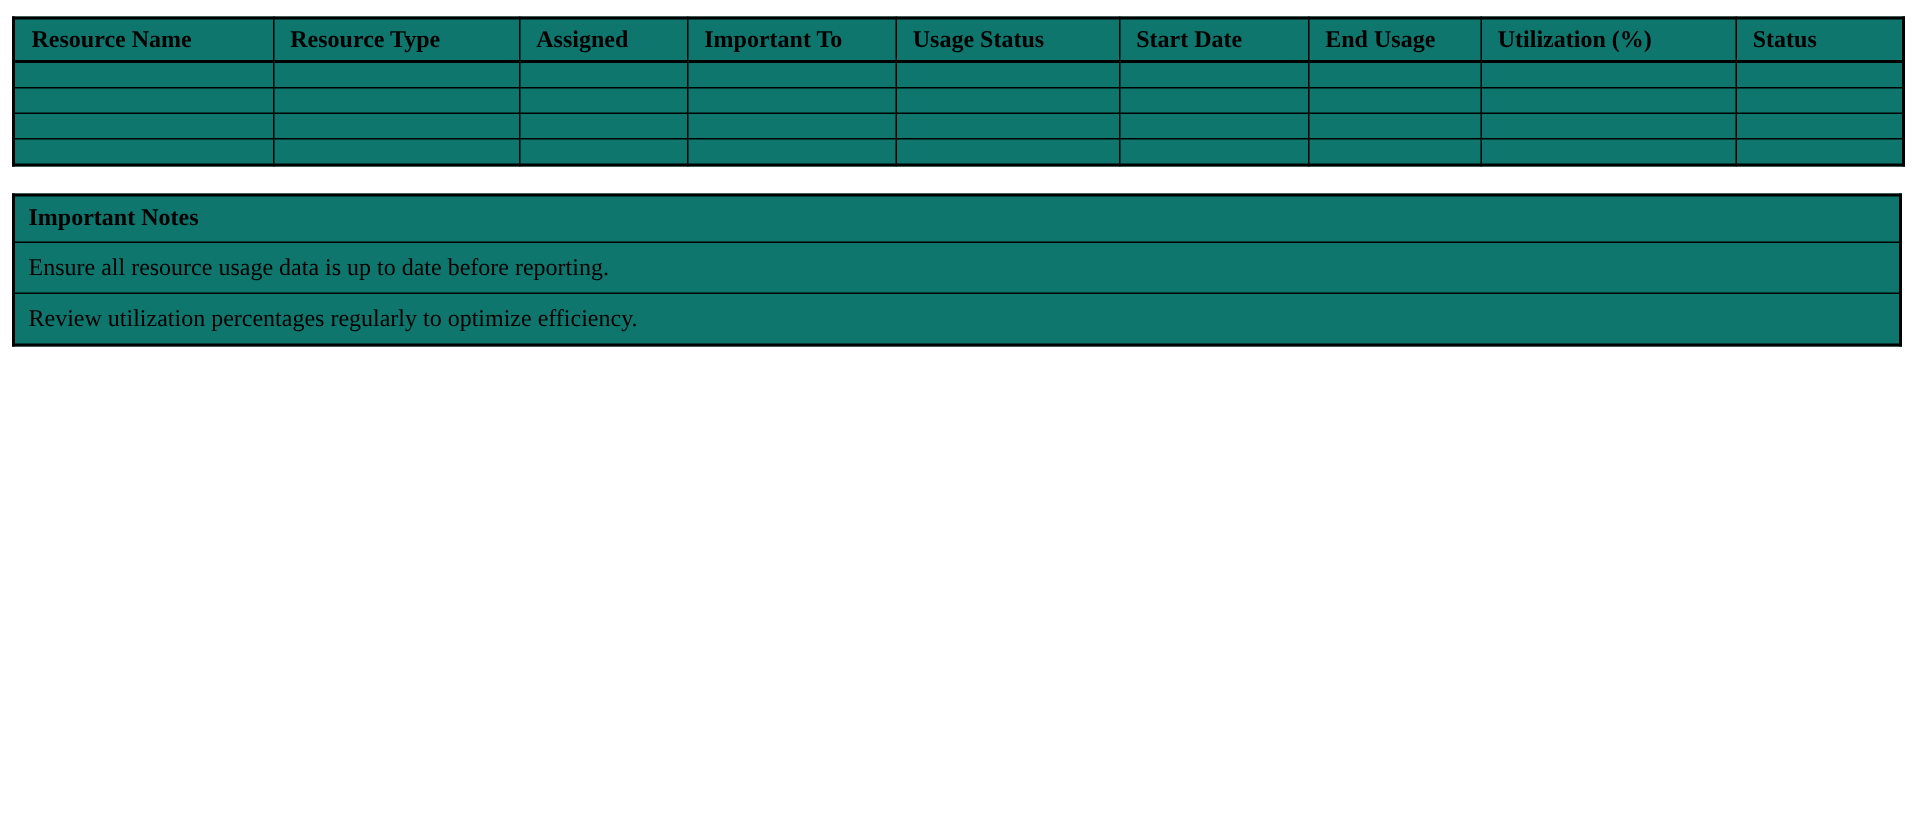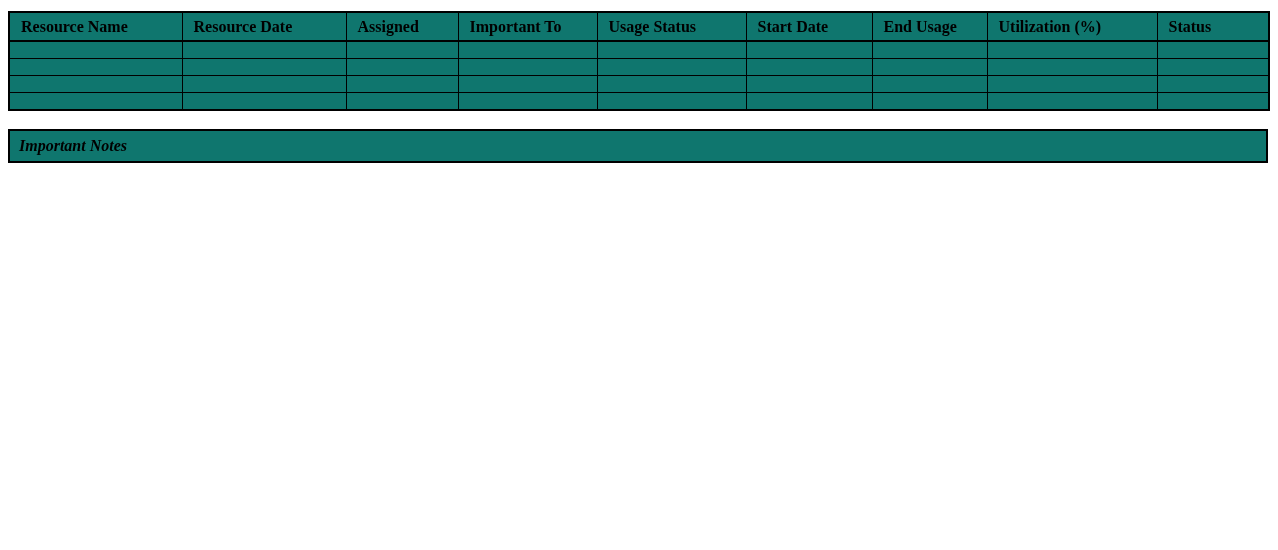--- a/index.html
+++ b/index.html
@@ -63,21 +63,20 @@
     border: 1px solid #000000;
     font-size: 16px;
     vertical-align: middle;
     padding: 0 6px 0 9px;
     overflow: hidden;
     white-space: nowrap;
   }
   .notes-title-row td {
     height: 30px;
     font-weight: bold;
-    font-style: italic;
   }
   .notes-row td {
     height: 33px;
   }
 </style>
 </head>
 <body>
 
 <div class="page">
 
@@ -89,21 +88,21 @@
       <col class="col-assigned-to">
       <col class="col-usage-status">
       <col class="col-start-date">
       <col class="col-end-date">
       <col class="col-utilization">
       <col class="col-remarks">
     </colgroup>
     <thead>
       <tr>
         <th>Resource Name</th>
-        <th>Resource Date</th>
+        <th>Resource Type</th>
         <th>Assigned</th>
         <th>Important To</th>
         <th>Usage Status</th>
         <th>Start Date</th>
         <th>End Usage</th>
         <th>Utilization (%)</th>
         <th>Status</th>
       </tr>
     </thead>
     <tbody>
@@ -152,16 +151,22 @@
         <td></td>
       </tr>
     </tbody>
   </table>
 
   <table class="notes-table">
     <tbody>
       <tr class="notes-title-row">
         <td>Important Notes</td>
       </tr>
+      <tr class="notes-row">
+        <td>Ensure all resource usage data is up to date before reporting.</td>
+      </tr>
+      <tr class="notes-row">
+        <td>Review utilization percentages regularly to optimize efficiency.</td>
+      </tr>
     </tbody>
   </table>
 
 </div>
 
 </body></html>

